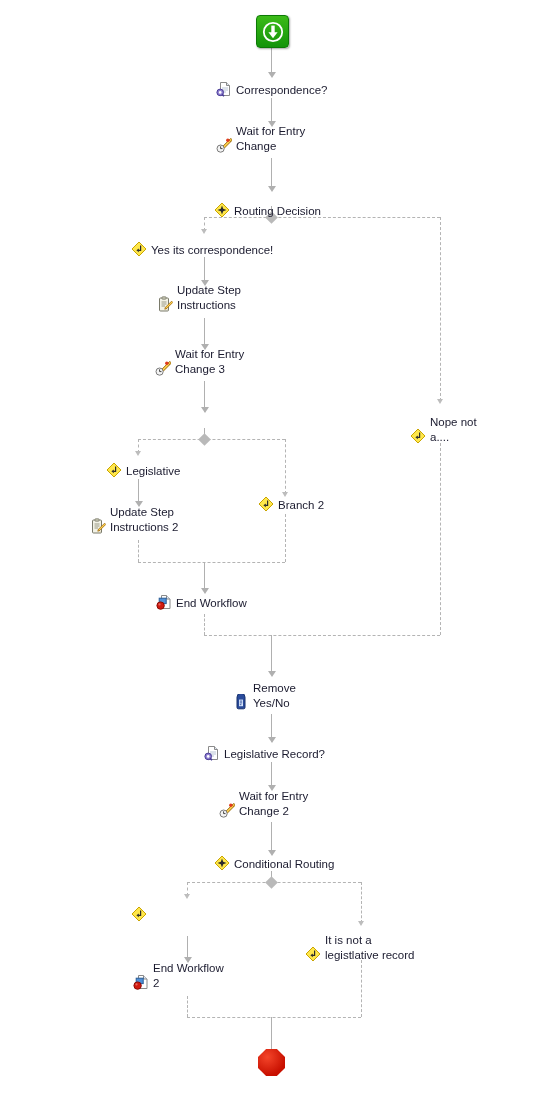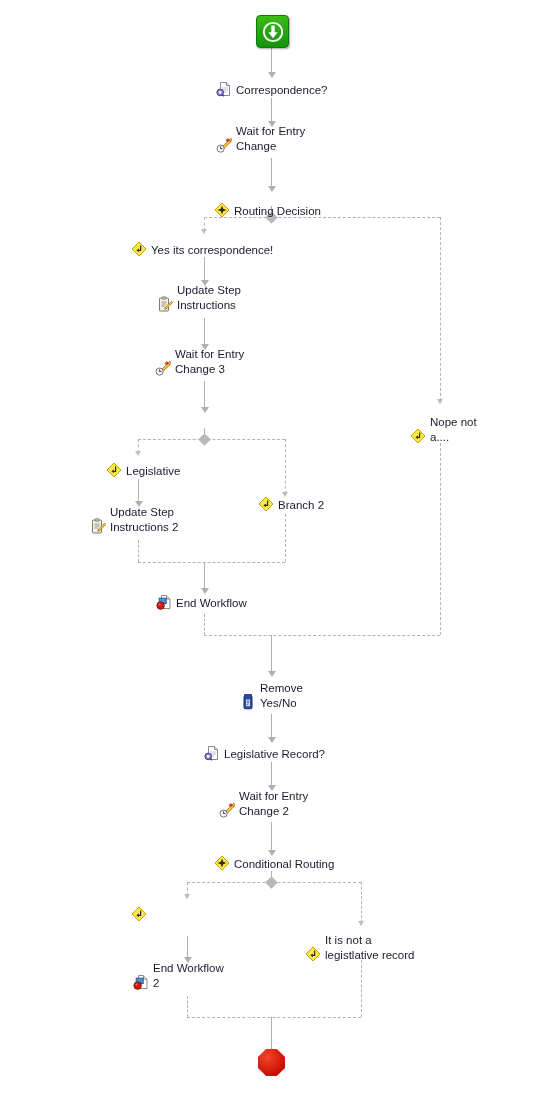--- a/index.html
+++ b/index.html
@@ -366,21 +366,21 @@
   <div class="node" style="left:410px; top:415px;">
     <span class="ico ico-diamond">
       <svg width="16" height="16" viewBox="0 0 16 16">
           <use href="#g-branch"></use>
         </svg>
     </span>
     <span class="label">Nope not
 a....</span>
   </div>
 
-  <div class="node" style="left:240px; top:681px;">
+  <div class="node" style="left:233px; top:681px;">
     <span class="ico ico-tag">
       <svg width="16" height="16" viewBox="0 0 16 16">
           <use href="#g-tag"></use>
         </svg>
     </span>
     <span class="label">Remove
 Yes/No</span>
   </div>
 
   <div class="node" style="left:204px; top:745px;">

